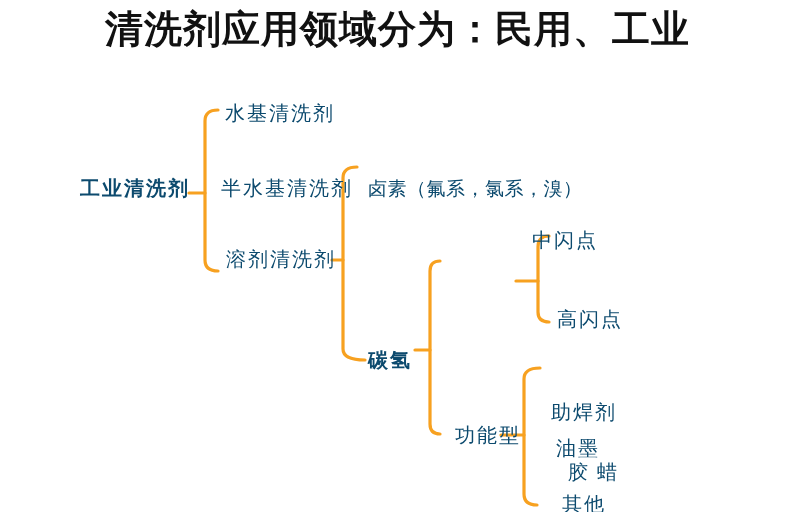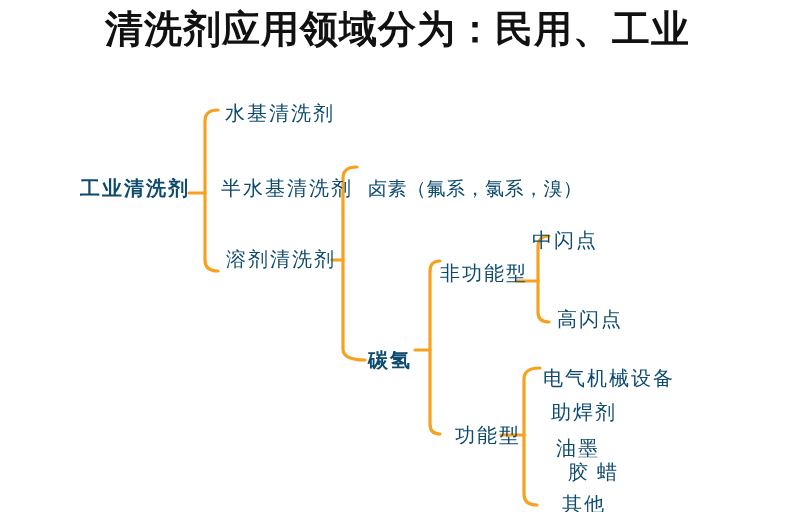--- a/index.html
+++ b/index.html
@@ -69,24 +69,22 @@
       <path d="M 540 368 Q 524 368 524 379 L 524 494 Q 524 505 537 505"></path>
     </g>
   </svg>
 
   <div class="node bold" style="left:80px;top:188px">工业清洗剂</div>
   <div class="node" style="left:225px;top:113px">水基清洗剂</div>
   <div class="node" style="left:226px;top:259px">溶剂清洗剂</div>
   <div class="node" style="left:221px;top:188px">半水基清洗剂</div>
   <div class="node small" style="left:368px;top:188px">卤素（氟系，氯系，溴）</div>
   <div class="node bold" style="left:368px;top:360px">碳氢</div>
-  <div class="node" style="left:440px;top:273px">非功能型</div>
   <div class="node" style="left:532px;top:240px">中闪点</div>
   <div class="node" style="left:557px;top:319px">高闪点</div>
   <div class="node" style="left:455px;top:435px">功能型</div>
-  <div class="node" style="left:543px;top:378px">电气机械设备</div>
   <div class="node" style="left:551px;top:412px">助焊剂</div>
   <div class="node" style="left:556px;top:448px">油墨</div>
   <div class="node" style="left:568px;top:472px">胶 蜡</div>
   <div class="node" style="left:562px;top:504px">其他</div>
 
 
 </div>
 
 </body></html>

